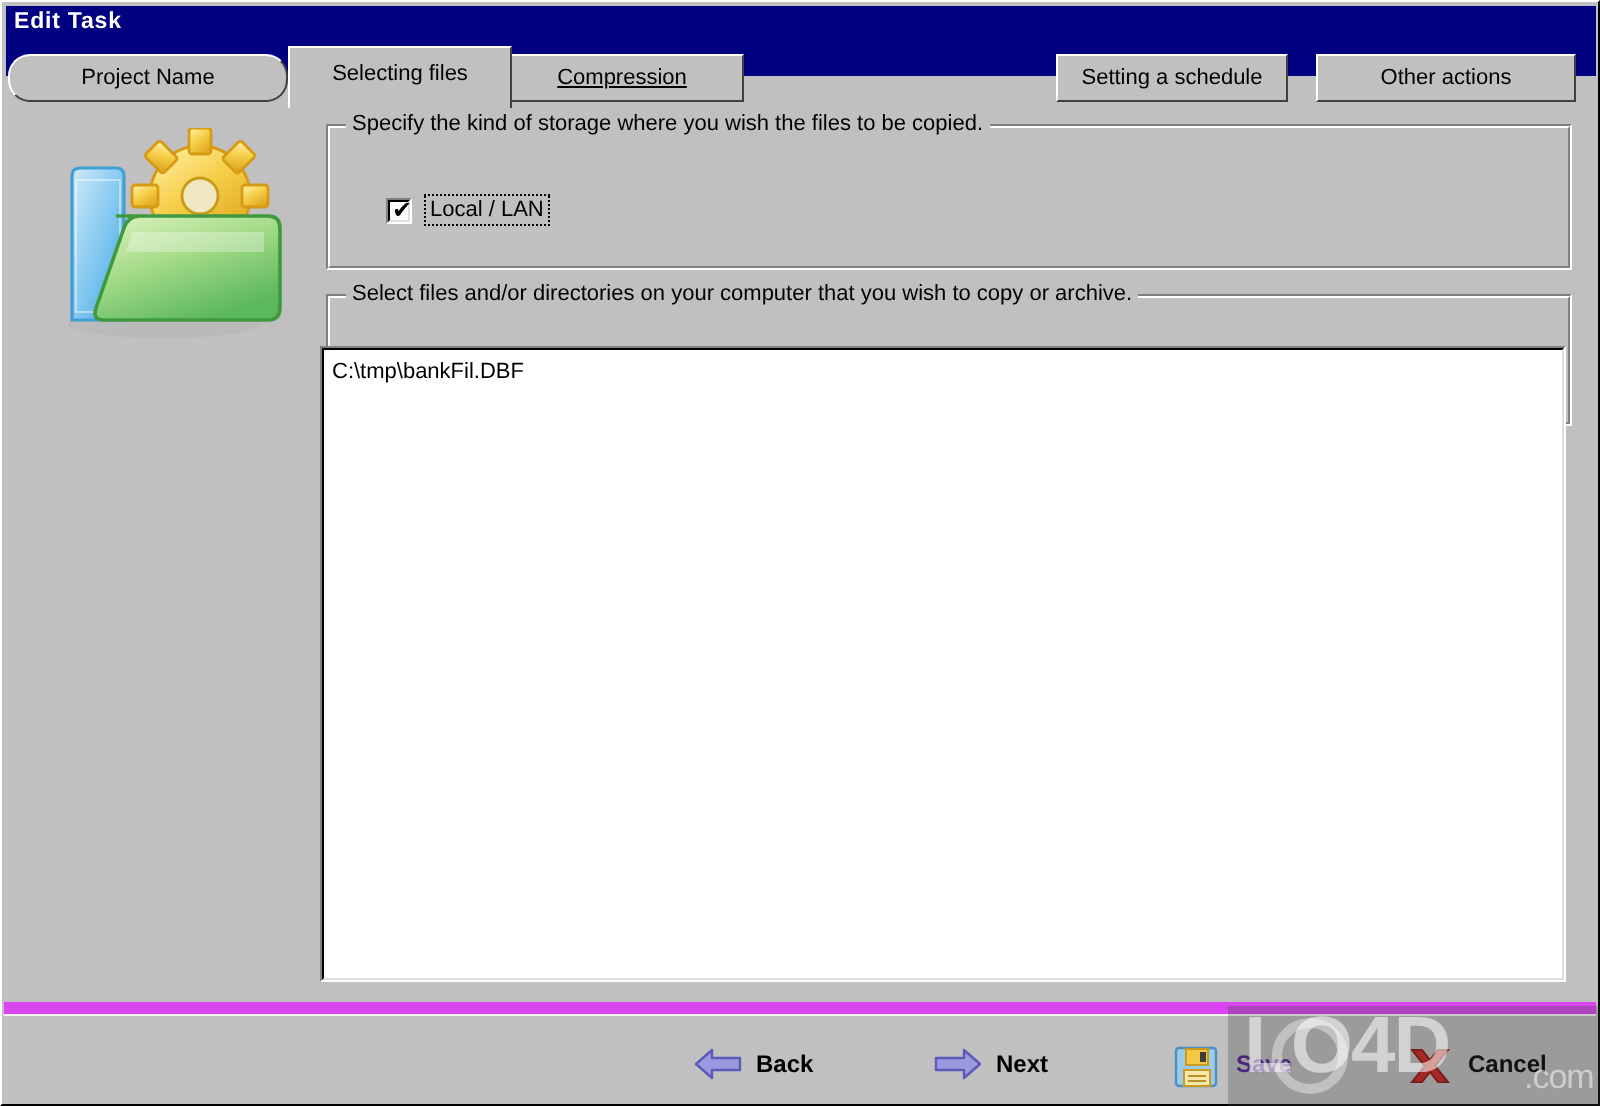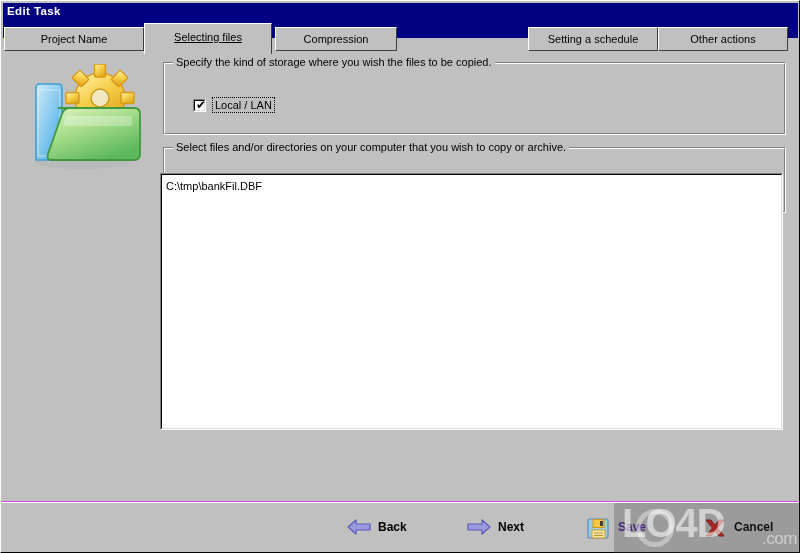--- a/index.html
+++ b/index.html
@@ -207,21 +207,21 @@
     align-items: center;
     justify-content: center;
   }
 
   
   #filelist {
     position: absolute;
     left: 159px;
     top: 172px;
     width: 623px;
-    height: 257px;
+    height: 318px;
     background: #ffffff;
     box-sizing: border-box;
     border-left: 1px solid #808080;
     border-top: 1px solid #808080;
     border-right: 1px solid #ffffff;
     border-bottom: 1px solid #ffffff;
     overflow: hidden;
   }
   #filelist .in2 {
     position: absolute;
@@ -243,21 +243,21 @@
   }
 
   
   #bottombar {
     position: absolute;
     left: 1px;
     top: 500px;
     width: 796px;
     height: 51px;
     background: #c0c0c0;
-    border-top: 1px solid #d946ef;
+    border-top: 6px solid #d946ef;
     box-sizing: border-box;
   }
   #bottombar::before {
     content: "";
     position: absolute;
     left: 0; top: 0; right: 0;
     height: 1px;
     background: #ffffff;
   }
   .navbtn {
@@ -325,30 +325,30 @@
 </head>
 <body>
 
 <div id="window">
 
   <div id="titlebar">
     <span>Edit Task</span>
   </div>
 
   <div id="tabstrip">
-    <div class="tab" style="left:0px;width:140px;">
+    <div class="tab" style="left:0px;width:140px;border-radius:11px;">
       <span>Project Name</span>
     </div>
-    <div class="tab active" style="left:140px;width:128px;text-decoration:underline;">
+    <div class="tab active" style="left:140px;width:112px;">
       <span>Selecting files</span>
     </div>
-    <div class="tab" style="left:271px;width:122px;">
+    <div class="tab" style="left:246px;width:122px;text-decoration:underline;">
       <span>Compression</span>
     </div>
-    <div class="tab" style="left:524px;width:130px;">
+    <div class="tab" style="left:524px;width:116px;">
       <span>Setting a schedule</span>
     </div>
     <div class="tab" style="left:654px;width:130px;">
       <span>Other actions</span>
     </div>
   </div>
 
   <div id="content">
 
     <div id="folder-icon">

